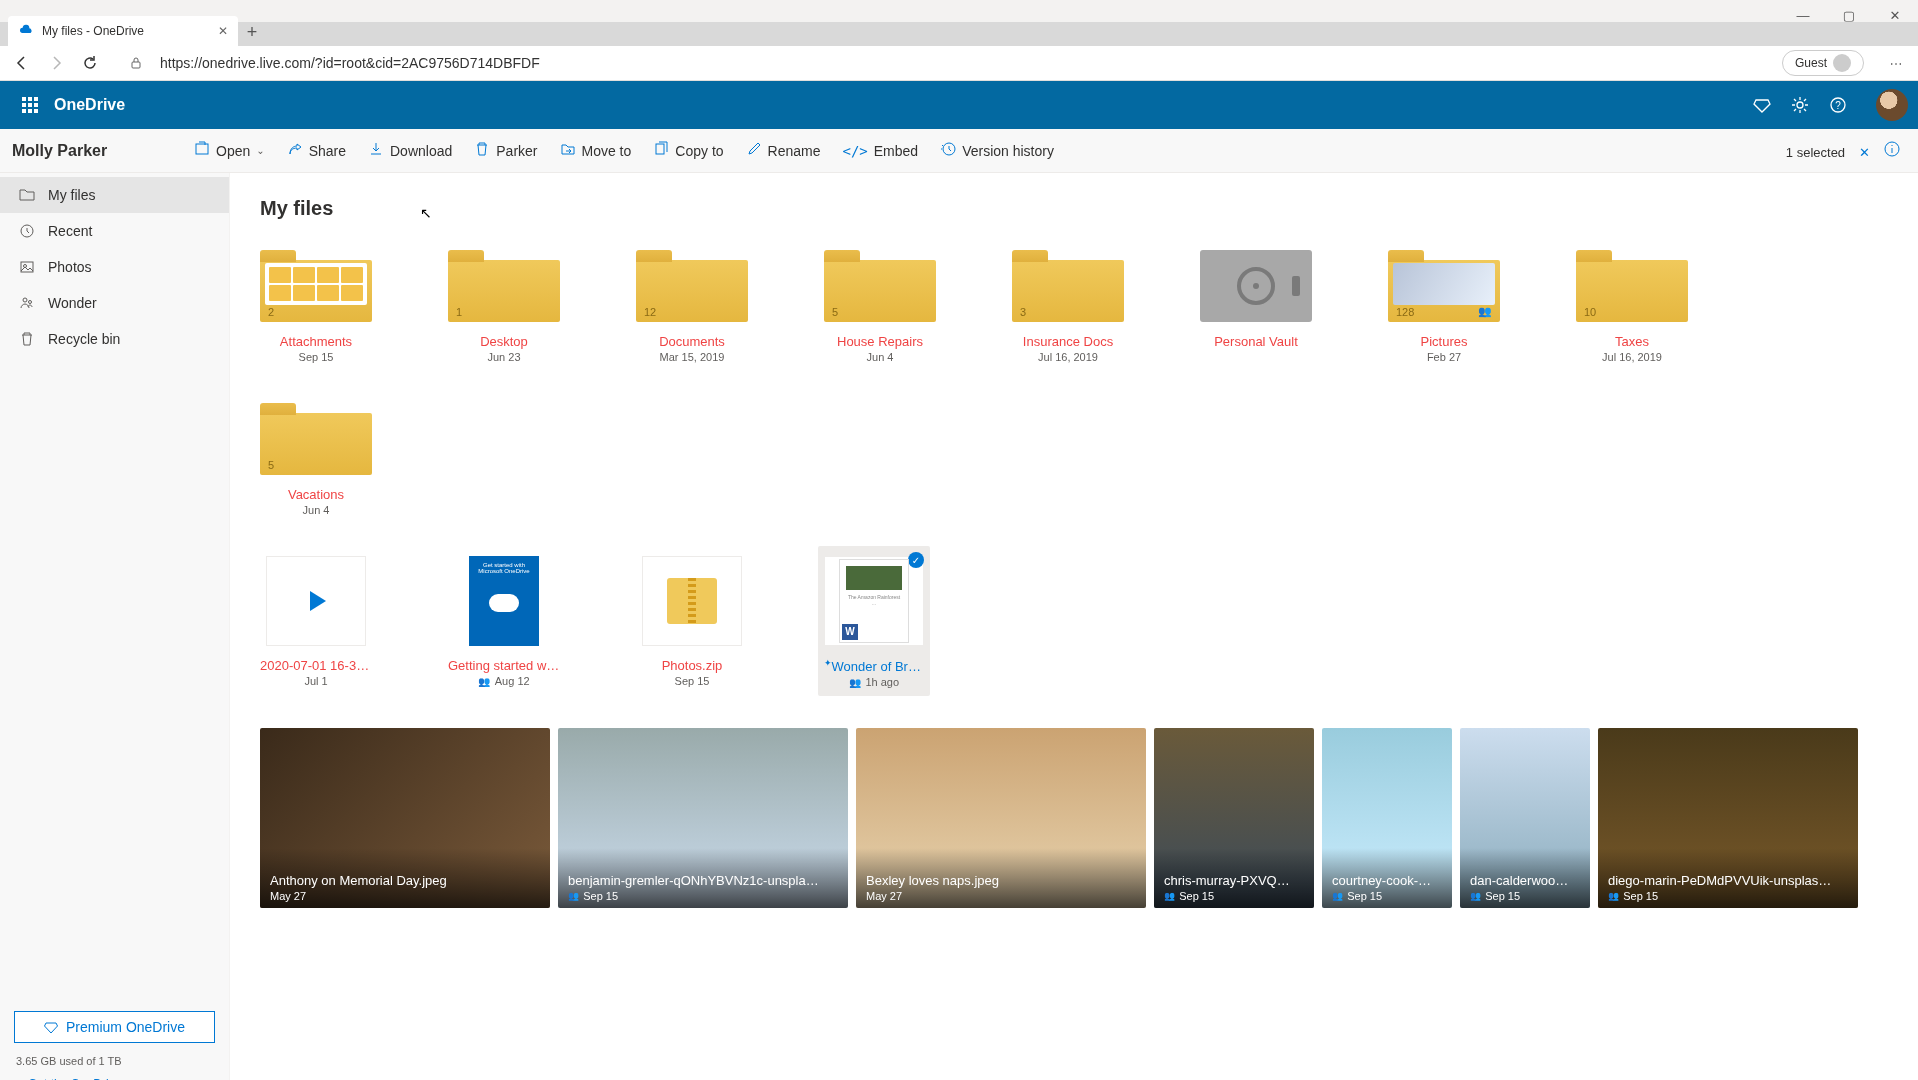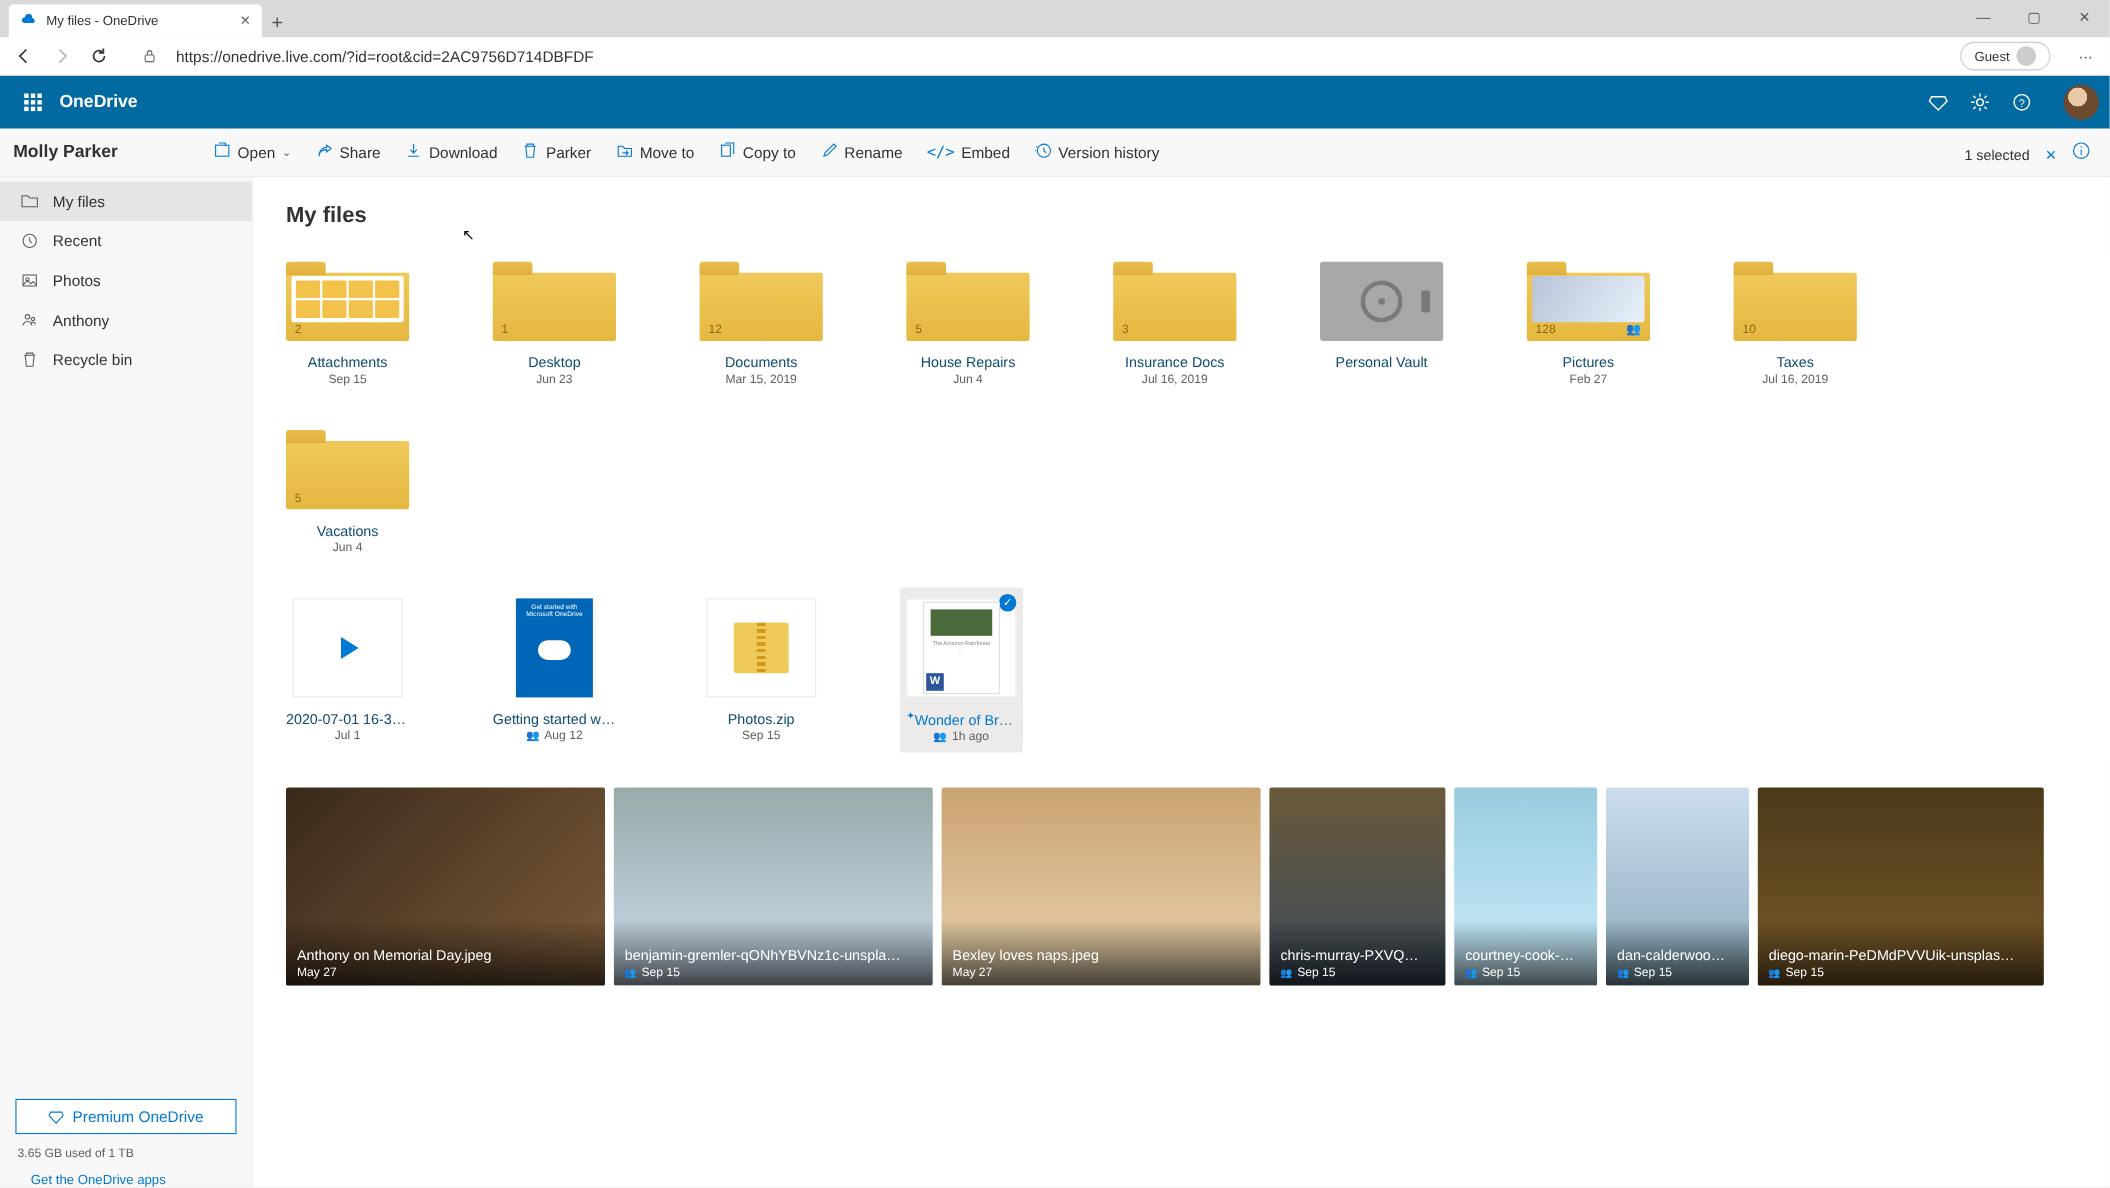--- a/index.html
+++ b/index.html
@@ -1,19 +1,19 @@
 <!DOCTYPE html>
 <html><head>
 <meta charset="utf-8">
 <style>
 * { box-sizing: border-box; margin: 0; padding: 0; }
 body { font-family: "Segoe UI", sans-serif; font-size: 13px; color: #323130; background: #f3f2f1; overflow: hidden; width: 1918px; height: 1080px; }
 
 
-.browser-tabs { background: #d9d9d9; height: 34px; display: flex; align-items: flex-end; padding-left: 8px; }
+.browser-tabs { background: #d9d9d9; height: 24px; display: flex; align-items: flex-end; padding-left: 8px; margin-top: 22px; }
 .tab { background: #fff; width: 230px; height: 30px; border-radius: 4px 4px 0 0; display: flex; align-items: center; padding: 0 10px; font-size: 12px; gap: 8px; }
 .tab .onedrive-favicon { width: 16px; height: 16px; }
 .tab .close { margin-left: auto; color: #666; }
 .newtab { width: 28px; height: 28px; display: flex; align-items: center; justify-content: center; color: #555; font-size:18px;}
 .addr-bar { background: #fff; height: 35px; display: flex; align-items: center; padding: 0 12px; gap: 14px; border-bottom: 1px solid #e1dfdd; }
 .addr-icon { color: #555; display:flex; align-items:center; justify-content:center; width:20px;}
 .addr-url { flex: 1; font-size: 14px; color: #333; }
 .guest-pill { border: 1px solid #ccc; border-radius: 20px; padding: 3px 12px; display: flex; align-items: center; gap: 6px; font-size: 12px;}
 .guest-pill .gavatar{width:18px;height:18px;border-radius:50%;background:#ccc;}
 .win-controls{position:absolute;top:0;right:0;display:flex;}
@@ -54,21 +54,21 @@
 
 .content { flex: 1; background: #fff; overflow-y: auto; padding: 24px 30px; }
 .content h1 { font-size: 20px; font-weight: 600; margin-bottom: 30px; }
 
 .tile-row { display: flex; gap: 76px; margin-bottom: 40px; flex-wrap: wrap;}
 .tile { width: 112px; text-align: center; cursor:pointer;}
 .folder-body { width: 112px; height: 62px; background: linear-gradient(#f0c95b,#e5b73f); border-radius: 2px; position: relative; margin-top: 10px;}
 .folder-tab { position:absolute; top:-10px; left:0; width: 36px; height:12px; background: linear-gradient(#eabd4c,#e0b03d); border-radius: 3px 3px 0 0;}
 .folder-count { position: absolute; bottom: 4px; left: 8px; font-size: 11px; color: #8a6a14; }
 .folder-share { position:absolute; bottom:4px; right:8px; color:#8a6a14; font-size:11px;}
-.tile-name { margin-top: 12px; font-size: 13px; color: #0c4a6e; white-space: nowrap; overflow: hidden; text-overflow: ellipsis;}
+.tile-name { margin-top: 12px; font-size: 13px; color: #ef4444; white-space: nowrap; overflow: hidden; text-overflow: ellipsis;}
 .tile-date { font-size: 11px; color: #605e5c; margin-top: 2px;}
 
 .folder-preview{position:absolute;top:3px;left:5px;right:5px;height:42px;background:#fff;border-radius:2px;display:grid;grid-template-columns:repeat(4,1fr);gap:2px;padding:4px;}
 .folder-preview span{background:#f3c24a;border-radius:1px;}
 .folder-photo-preview{position:absolute;top:3px;left:5px;right:5px;height:42px;background:#cde;border-radius:2px;background:linear-gradient(120deg,#b8c4d8,#e8f0fa);}
 
 .vault-body{width:112px;height:72px;background:#a8a8a8;border-radius:3px;position:relative;display:flex;align-items:center;justify-content:center;}
 .vault-dial{width:38px;height:38px;border:4px solid #7a7a7a;border-radius:50%;position:relative;}
 .vault-dial::after{content:"";position:absolute;width:6px;height:6px;background:#7a7a7a;border-radius:50%;top:50%;left:50%;transform:translate(-50%,-50%);}
 .vault-handle{position:absolute;right:12px;top:50%;transform:translateY(-50%);width:8px;height:20px;background:#7a7a7a;border-radius:2px;}
@@ -286,21 +286,21 @@
         <span>Photos</span>
       </div>
     <div class="nav-item">
         <div class="ni">
           <svg width="16" height="16" viewBox="0 0 16 16">
             <circle cx="6" cy="5" r="2" fill="none" stroke="#605e5c"></circle>
             <circle cx="11" cy="7" r="1.5" fill="none" stroke="#605e5c"></circle>
             <path d="M2 13c0-2 2-4 4-4s4 2 4 4M9 12c0-1 1-2 2-2s2 1 2 2" stroke="#605e5c" fill="none"></path>
           </svg>
         </div>
-        <span>Anthony</span>
+        <span>Wonder</span>
       </div>
     <div class="nav-item">
         <div class="ni">
           <svg width="16" height="16" viewBox="0 0 16 16">
             <path d="M3 4h10M5 4V2h6v2M4 4l1 10h6l1-10" stroke="#605e5c" fill="none"></path>
           </svg>
         </div>
         <span>Recycle bin</span>
       </div>
     <div class="nav-spacer"></div>

